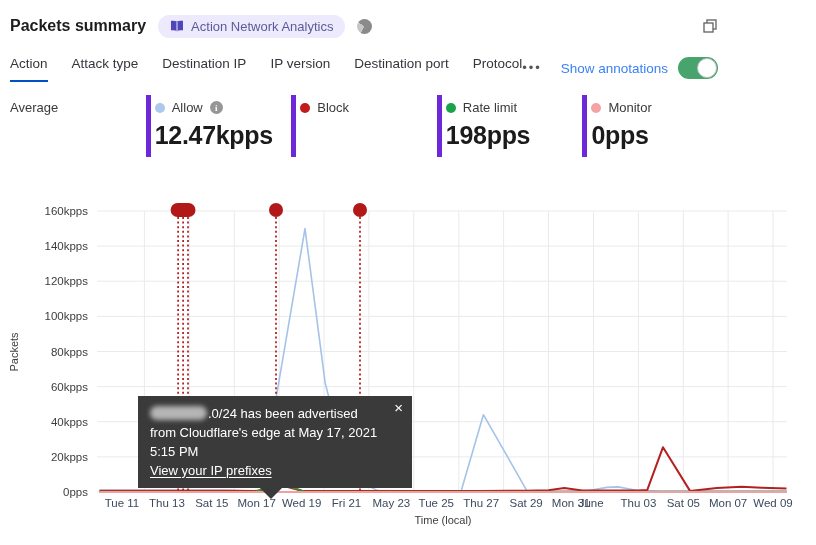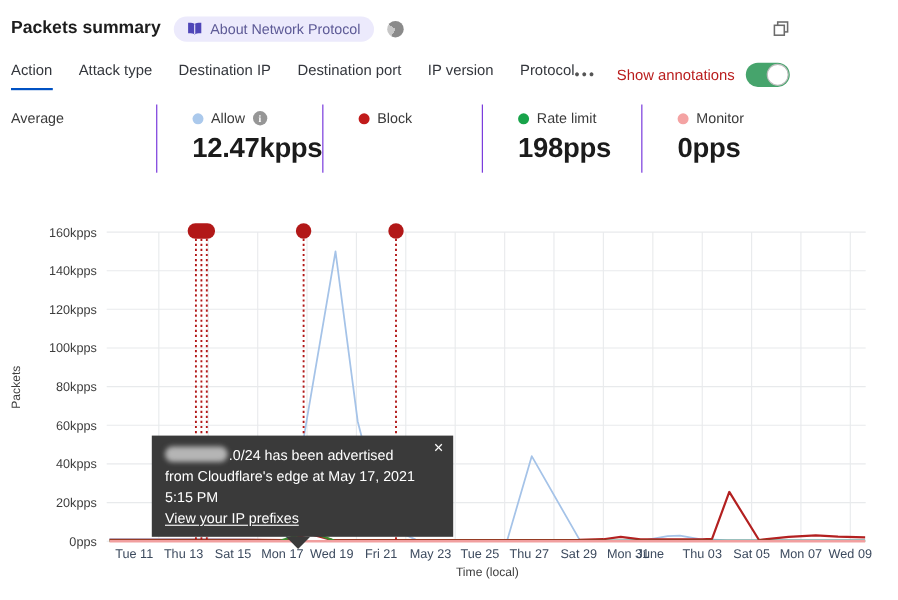--- a/index.html
+++ b/index.html
@@ -23,29 +23,29 @@
   .tabbar { position: absolute; top: 50px; left: 10px; right: 10px; height: 34px;
             display: flex; align-items: center; }
   .tabs { display: flex; gap: 24px; align-items: flex-start; }
   .tab { font-size: 13.5px; color: #33363c; padding: 4px 0 9px 0; cursor: pointer;
          border-bottom: 2px solid transparent; white-space: nowrap; }
   .tab.active { border-bottom-color: #0051c3; }
   .tab-more { font-size: 13px; color: #555; letter-spacing: 2px; padding: 4px 0;
               cursor: pointer; }
   .toggle-group { margin-left: auto; display: flex; align-items: center; gap: 10px;
                   padding-top: 2px; }
-  .toggle-label { font-size: 13.5px; color: #b91c1c; }
+  .toggle-label { font-size: 13.5px; color: #3b82f6; }
   .toggle { width: 40px; height: 22px; border-radius: 11px; background: #46a46c;
             position: relative; cursor: pointer; }
   .knob { position: absolute; top: 1px; right: 1px; width: 20px; height: 20px;
           border-radius: 50%; background: #fff; border: 1px solid #bdbdbd; }
 
   
   .stats { position: absolute; top: 95px; left: 0; right: 0; height: 62px; display: flex; }
-  .stat { width: 163.2px; padding-left: 32px; border-left: 1px solid #6d28d9; }
+  .stat { width: 163.2px; padding-left: 4px; border-left: 5px solid #6d28d9; }
   .stat:first-child { border-left: none; padding-left: 10px; }
   .stat-label-row { display: flex; align-items: center; gap: 7px; font-size: 13px;
                     color: #3a3a3a; margin-top: 5px; text-align: center; }
   .dot { width: 10px; height: 10px; border-radius: 50%; flex: 0 0 auto; }
   .info { width: 13px; height: 13px; border-radius: 50%; background: #969696; color: #fff;
           font-size: 9px; font-weight: 700; display: inline-flex; align-items: center;
           justify-content: center; cursor: pointer; font-family: "Liberation Serif", serif; }
   .stat-value { font-size: 25px; font-weight: 600; color: #1b1b1b; margin-top: 6px;
                 letter-spacing: -0.3px; }
 
@@ -78,38 +78,38 @@
 
   <div class="header">
     <div class="title">Packets summary</div>
     <div class="badge">
       <span>
         <svg width="14" height="12" viewBox="0 0 14 12">
           <path d="M7 1.8C6.2 1 4.6 0.7 1 0.7v9.6c3.6 0 5.2.3 6 1.1.8-.8 2.4-1.1 6-1.1V0.7c-3.6 0-5.2.3-6 1.1z" fill="#4f46b8"></path>
           <line x1="7" y1="2" x2="7" y2="11" stroke="#eceafc" stroke-width="1"></line>
         </svg>
       </span>
-      <span>About Network Protocol</span>
+      <span>Action Network Analytics</span>
     </div>
     <div class="spinner"></div>
     <div class="popout">
       <svg width="16" height="16" viewBox="0 0 16 16">
         <rect x="5" y="2" width="9" height="9" fill="#fff" stroke="#6b6b6b" stroke-width="1.4"></rect>
         <rect x="2" y="5" width="9" height="9" fill="#fff" stroke="#6b6b6b" stroke-width="1.4"></rect>
       </svg>
     </div>
   </div>
 
   <div class="tabbar">
     <div class="tabs">
         <div class="tab active">Action</div>
         <div class="tab">Attack type</div>
         <div class="tab">Destination IP</div>
+        <div class="tab">IP version</div>
         <div class="tab">Destination port</div>
-        <div class="tab">IP version</div>
         <div class="tab">Protocol</div>
       </div>
     <div class="tab-more">•••</div>
     <div class="toggle-group">
       <span class="toggle-label">Show annotations</span>
       <div class="toggle">
         <div class="knob"></div>
       </div>
     </div>
   </div>

